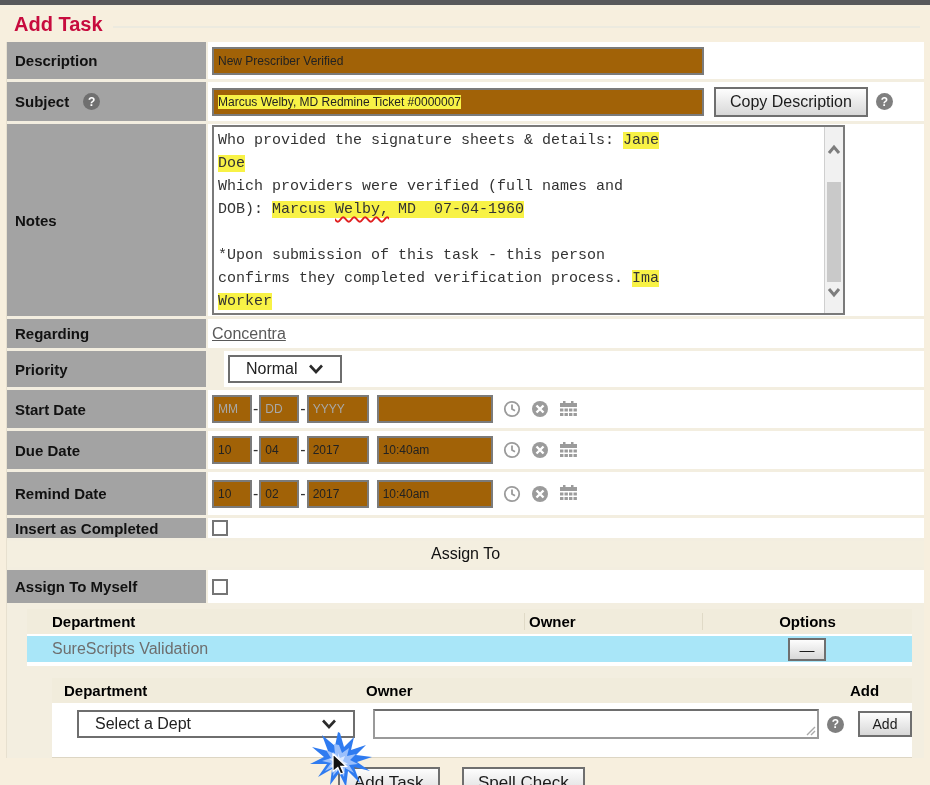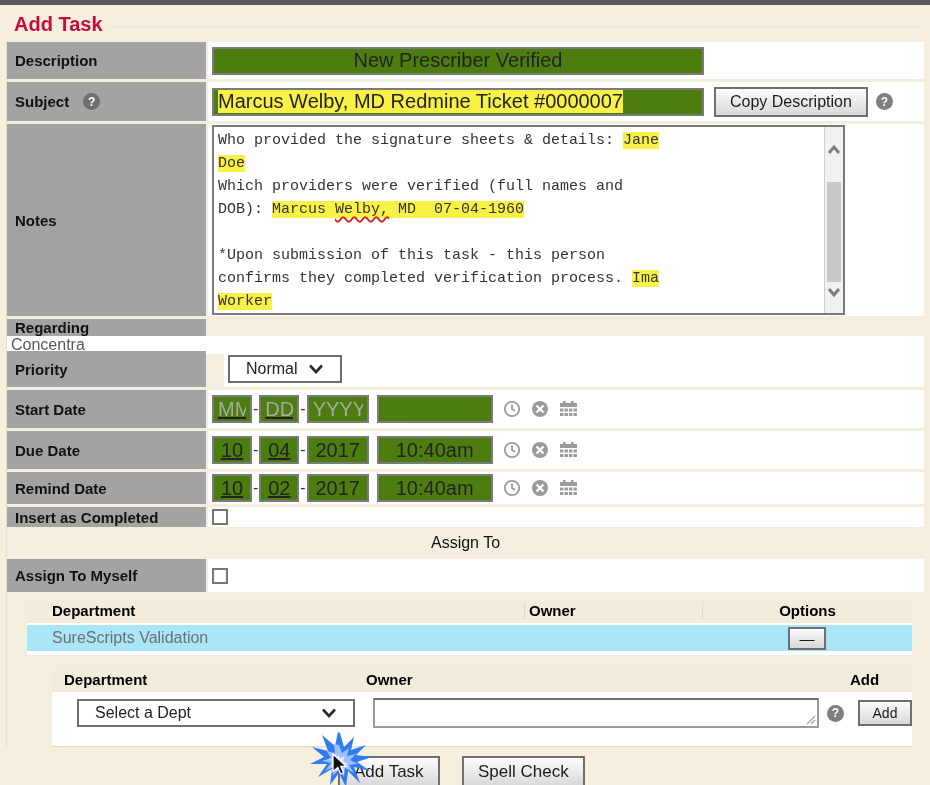--- a/index.html
+++ b/index.html
@@ -9,22 +9,22 @@
   .title-row { display:flex; align-items:center; padding:8px 10px 4px 14px; }
   .page-title { color:#c70b3e; font-size:20px; font-weight:bold; white-space:nowrap; }
   .legend-line { flex:1; height:2px; background:#eceadf; margin-left:10px; margin-top:4px; }
 
   .form { margin:2px 6px 0 6px; background:#f3eee0; border-left:1px solid #e7e0cf; }
   .frow { display:flex; margin-bottom:3px; }
   .lbl { width:199px; min-width:199px; background:#a3a3a3; font-size:15px; font-weight:bold; color:#111;
          display:flex; align-items:center; padding-left:8px; margin-right:2px; }
   .cell { flex:1; background:#ffffff; display:flex; align-items:center; padding-left:4px; }
 
-  .tbox { border:2px solid #7b7b7b; background:#4d7c0f; height:28px; display:flex; align-items:center;
-          font-size:20px; color:#222; padding:0 4px; font-family:"Liberation Sans",sans-serif;text-align:center; }
+  .tbox { border:2px solid #7b7b7b; background:#a16207; height:28px; display:flex; align-items:center;
+          font-size:12px; color:#222; padding:0 4px; font-family:"Liberation Sans",sans-serif; }
   input.tbox { padding:0 4px; }
   .w-desc { width:492px; }
   .hl { background:#f8f246; }
   .miss { text-decoration: underline wavy #e02020; text-decoration-thickness:1.5px; text-underline-offset:3px; }
 
   .btn { background:linear-gradient(#fdfdfd,#d8d8d8); border:2px solid #6f6f6f; color:#1b1b1b;
          font-family:"Liberation Sans",sans-serif; display:inline-flex; align-items:center; justify-content:center; cursor:pointer; }
   .btn-copy { height:30px; padding:0 14px; font-size:16px; margin-left:10px; }
 
   .qicon { width:17px; height:17px; border-radius:50%; background:#7f7f7f; color:#fff; font-size:12px; font-weight:bold;
@@ -37,21 +37,21 @@
   .sbar { width:19px; background:#f1f1f1; border-left:1px solid #cfcfcf; position:relative; }
   .sbar svg { position:absolute; left:1px; }
   .sthumb { position:absolute; left:2px; width:14px; top:55px; height:100px; background:#c9c9c9; }
 
   .link { color:#595959; text-decoration:underline; font-size:16px; }
 
   .selbox { border:2px solid #6e6e6e; background:#fff; height:28px; display:flex; align-items:center;
             font-size:16px; color:#222; padding:0 16px; }
   .selbox .chev { margin-left:10px; }
 
-  .dinput { width:40px;text-decoration:underline; }
+  .dinput { width:40px; }
   .dinput-y { width:62px; }
   .dinput-t { width:116px; margin-left:8px; }
   .dash { font-size:16px; color:#333; margin:0 1px; }
   .dico { margin-left:10px; display:inline-flex; }
   ::placeholder { color:#a8a8a8; opacity:1; }
 
   .checkbox { width:16px; height:16px; border:2px solid #757575; background:#fff; }
 
   .assign-hdr { background:#f4efe0; height:26px; display:flex; align-items:center; justify-content:center;
                 font-size:16px; font-weight:normal; color:#111; margin-bottom:3px; }
@@ -126,21 +126,21 @@
               </svg>
             <div class="sthumb"></div>
             <svg width="16" height="16" style="bottom:14px;" viewBox="0 0 16 16">
                 <polyline points="3,6 8,12 13,6" fill="none" stroke="#7d7d7d" stroke-width="3"></polyline>
               </svg>
           </div>
         </div>
       </div>
     </div>
 
-    <div class="frow" style="height:29px;flex-direction:column;">
+    <div class="frow" style="height:29px;">
       <div class="lbl">Regarding</div>
       <div class="cell">
         <a class="link" href="#">Concentra</a>
       </div>
     </div>
 
     <div class="frow" style="height:36px;gap:16px;">
       <div class="lbl">Priority</div>
       <div class="cell">
         <div class="selbox">
@@ -227,21 +227,21 @@
                 <rect x="1" y="12" width="3.4" height="3"></rect>
                 <rect x="5.5" y="12" width="3.4" height="3"></rect>
                 <rect x="10" y="12" width="3.4" height="3"></rect>
                 <rect x="14.5" y="12" width="3.4" height="3"></rect>
               </g>
             </svg>
         </span>
       </div>
     </div>
 
-    <div class="frow" style="height:32px;">
+    <div class="frow" style="height:43px;">
       <div class="lbl">Remind Date</div>
       <div class="cell">
         <input class="tbox dinput" value="10" style="">
         <span class="dash">-</span>
         <input class="tbox dinput" value="02" style="">
         <span class="dash">-</span>
         <input class="tbox dinput-y" value="2017" style="">
         <input class="tbox dinput-t" value="10:40am" style="">
         <span class="dico">
           <svg width="18" height="18" viewBox="0 0 18 18">

